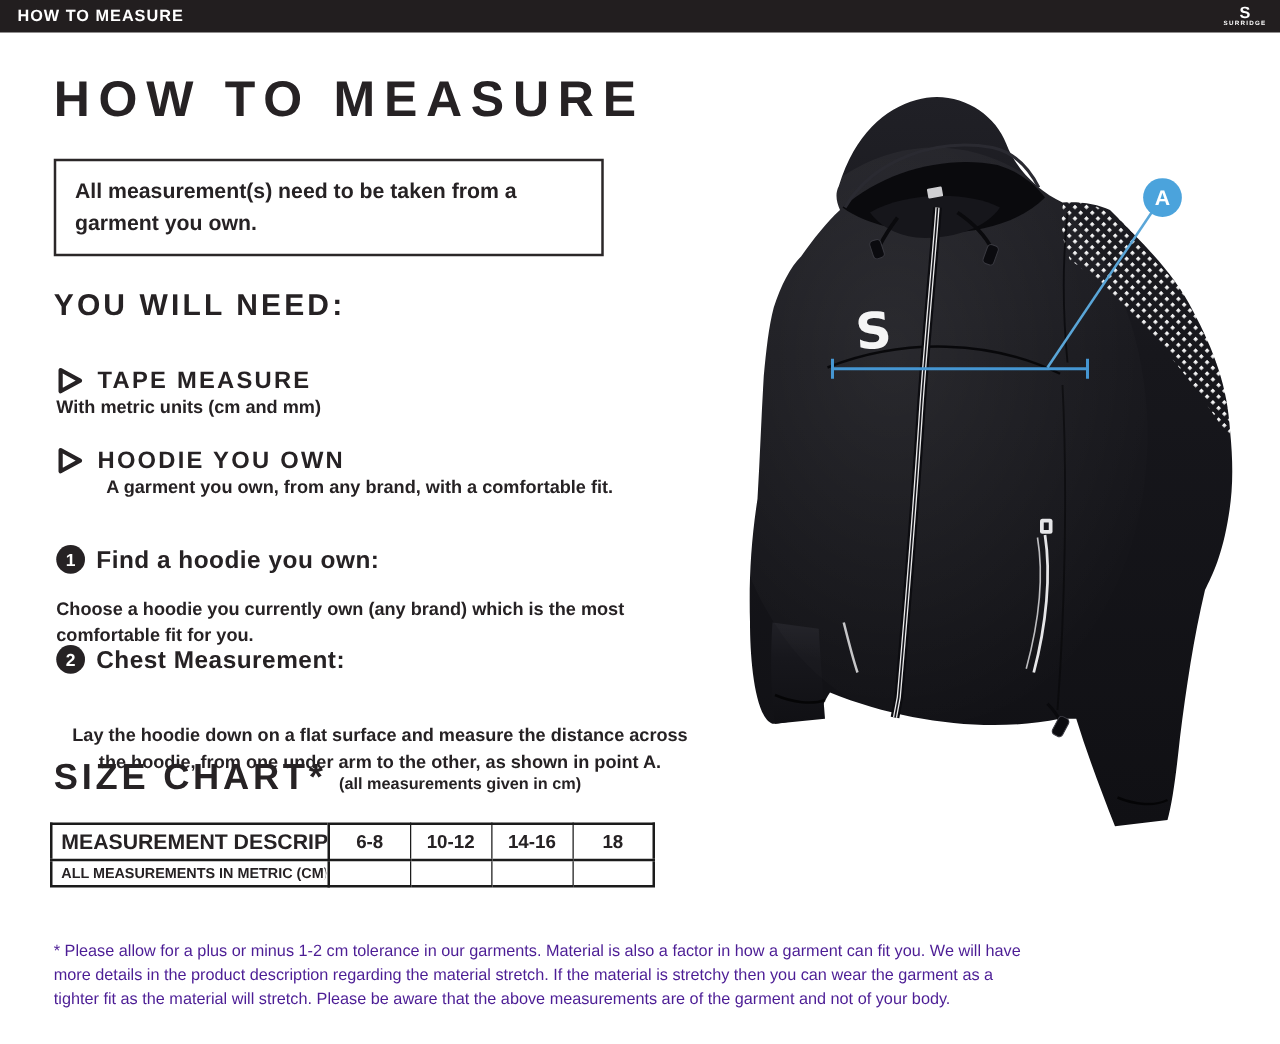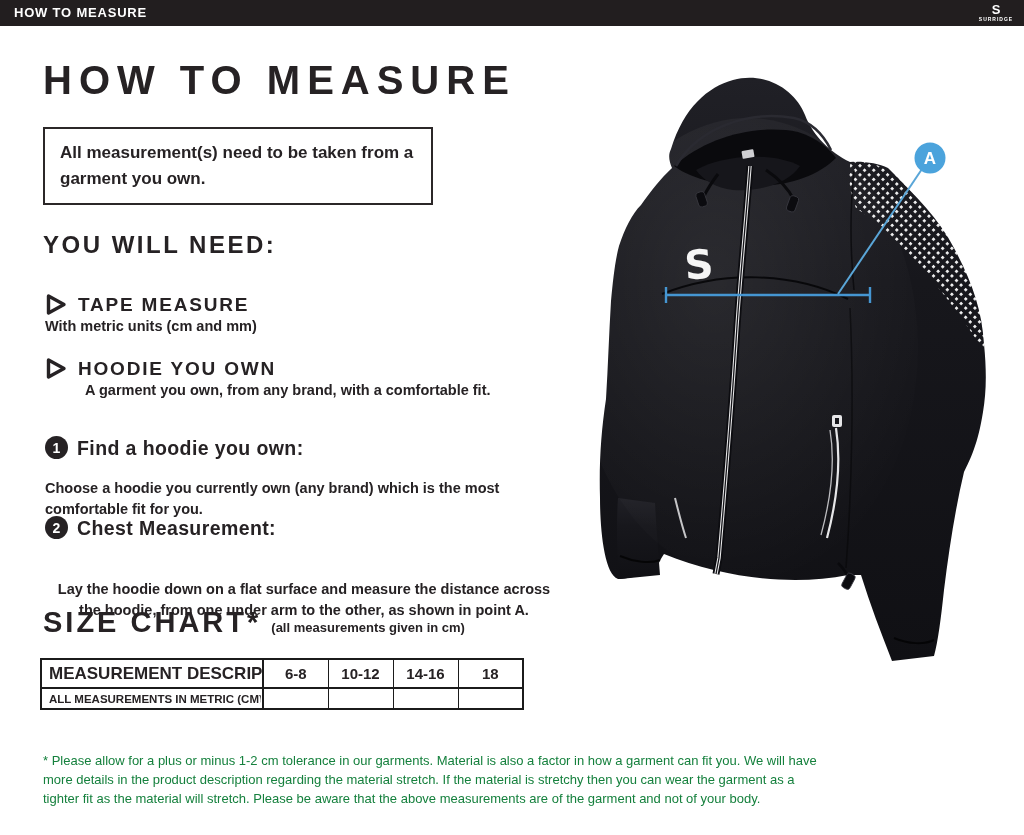--- a/index.html
+++ b/index.html
@@ -8,21 +8,21 @@
     font-family:"Liberation Sans",sans-serif;color:#262224;overflow:hidden;
   }
   
   .topbar{position:absolute;left:0;top:0;width:1024px;height:26px;background:#221e1f;}
   .topbar-title{position:absolute;left:14px;top:5px;color:#fff;font-size:13px;font-weight:700;letter-spacing:.8px;}
   .brand{position:absolute;right:5px;top:1px;width:46px;text-align:center;color:#fff;line-height:1;}
   .brand-s{display:block;font-size:13px;font-weight:800;letter-spacing:0;margin-top:2px;}
   .brand-name{display:block;font-size:5px;font-weight:700;letter-spacing:1px;margin-top:1px;}
   
   .h1{position:absolute;left:43px;top:58px;margin:0;font-size:40px;font-weight:700;letter-spacing:7px;color:#262224;}
-  .notice{position:absolute;left:43px;top:127px;width:390px;height:78px;box-sizing:border-box;
+  .notice{position:absolute;left:43px;top:127px;width:440px;height:78px;box-sizing:border-box;
     border:2px solid #2b2728;padding:11px 15px;font-size:17px;font-weight:700;line-height:1.55;}
   .ywn{position:absolute;left:43px;top:231px;margin:0;font-size:24px;font-weight:700;letter-spacing:2.5px;}
   .tri{position:absolute;width:23px;height:23px;}
   .tri1{left:45px;top:293px;} .tri2{left:45px;top:357px;}
   .need-label{position:absolute;font-size:19px;font-weight:700;letter-spacing:1.8px;}
   .need-label1{left:78px;top:294px;} .need-label2{left:78px;top:358px;}
   .need-desc{position:absolute;left:45px;font-size:14.5px;font-weight:700;}
   .need-desc1{top:318px;} .need-desc2{top:382px;margin-left:40px;}
   .step-badge{position:absolute;width:23px;height:23px;border-radius:50%;background:#262224;color:#fff;
     font-size:14px;font-weight:700;display:flex;align-items:center;justify-content:center;}
@@ -39,21 +39,21 @@
     border:2px solid #1b1b1b;}
   table.size th,table.size td{border:1px solid #1b1b1b;padding:0 7px;overflow:hidden;white-space:nowrap;}
   table.size .c1{border-right-width:2px;text-align:left;}
   table.size thead th{height:27px;border-bottom-width:2px;font-size:17px;}
   table.size thead th:not(.c1){font-size:15px;text-align:center;}
   table.size tr.metric td{height:19px;border-bottom-width:2px;font-size:11.5px;font-weight:700;border-radius:10px;}
   table.size tr.chest td{height:21px;font-size:13px;font-weight:400;text-align:center;}
   table.size tr.chest td.c1{font-size:11px;text-align:left;font-weight:400;}
   
   .footnote{position:absolute;left:43px;top:739px;width:778px;font-size:13px;font-weight:500;
-    line-height:1.45;color:#15803d;}
+    line-height:1.45;color:#4c1d95;}
   
   .figure{position:absolute;left:598px;top:58px;width:426px;height:612px;}
 </style>
 </head>
 <body>
 
 <header class="topbar">
   <span class="topbar-title">HOW TO MEASURE</span>
   <div class="brand">
     <span class="brand-s">S</span>

